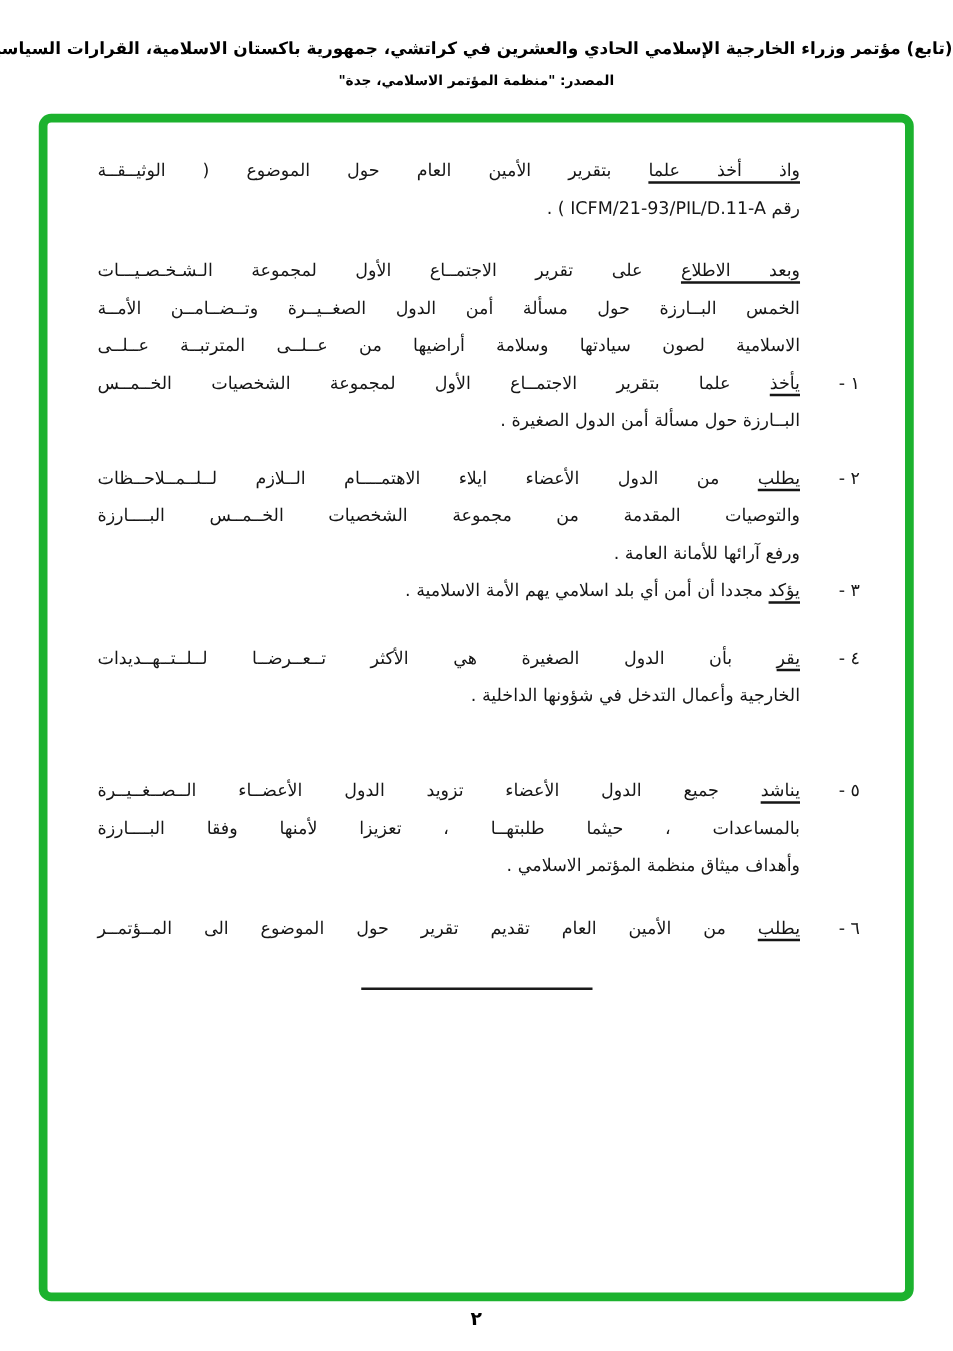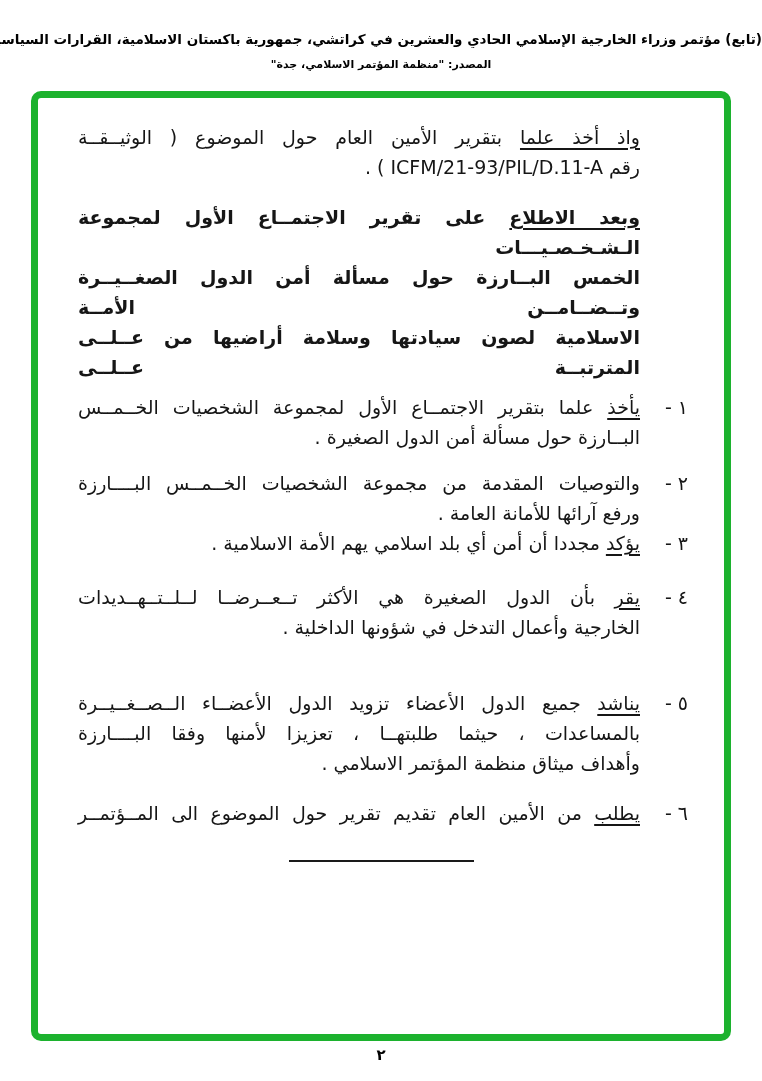--- a/index.html
+++ b/index.html
@@ -14,33 +14,33 @@
   .hdr2{
     position:absolute;top:58px;left:0;width:762px;text-align:center;
     direction:rtl;font-weight:bold;font-size:11px;color:#000;
   }
   .frame{
     position:absolute;left:31px;top:91px;width:700px;height:950px;
     border:7px solid #1cb22e;border-radius:10px;box-sizing:border-box;
     background:#fff;
   }
   .content{
-    direction:rtl;padding:24px 36px 0 40px;font-size:19px;line-height:30px;
+    direction:rtl;padding:24px 36px 0 40px;font-size:14px;line-height:30px;
     color:#161616;
   }
   .block{direction:rtl;}
   .block.item{display:flex;}
   .num{flex:0 0 48px;text-align:right;white-space:nowrap;}
   .txt{flex:1 1 auto;min-width:0;}
   .p{margin-right:48px;}
   .line{text-align:justify;text-align-last:justify;}
   .line.end{text-align:center;text-align-last:right;}
   .u{text-decoration:underline;text-underline-offset:4px;text-decoration-thickness:1.5px;}
   .b0{margin-bottom:20px;}
-  .b1{margin-bottom:10px;font-weight:bold;}
+  .b1{}
   .b2{margin-bottom:16px;}
   .b3{margin-bottom:0;}
   .b4{margin-bottom:24px;}
   .b5{margin-bottom:46px;}
   .b6{margin-bottom:20px;}
   .b7{margin-bottom:0;}
   .rule{
     width:185px;height:2px;background:#1a1a1a;margin:32px auto 0 auto;
   }
   .pageno{
@@ -69,20 +69,21 @@
         <div class="block b2 item">
           <span class="num">١ -</span>
           <div class="txt">
             <div class="line"><span class="u">يأخذ</span> علما بتقرير الاجتمــاع الأول لمجموعة الشخصيات الخــمــس</div>
             <div class="line end">البــارزة حول مسألة أمن الدول الصغيرة .</div>
           </div>
         </div>
         <div class="block b3 item">
           <span class="num">٢ -</span>
           <div class="txt">
+            <div class="line"><span class="u">يطلب</span> من الدول الأعضاء ايلاء الاهتمــــام الــلازم لــلــمــلاحــظات</div>
             <div class="line">والتوصيات المقدمة من مجموعة الشخصيات الخــمــس البــــارزة</div>
             <div class="line end">ورفع آرائها للأمانة العامة .</div>
           </div>
         </div>
         <div class="block b4 item">
           <span class="num">٣ -</span>
           <div class="txt">
             <div class="line end"><span class="u">يؤكد</span> مجددا أن أمن أي بلد اسلامي يهم الأمة الاسلامية .</div>
           </div>
         </div>

